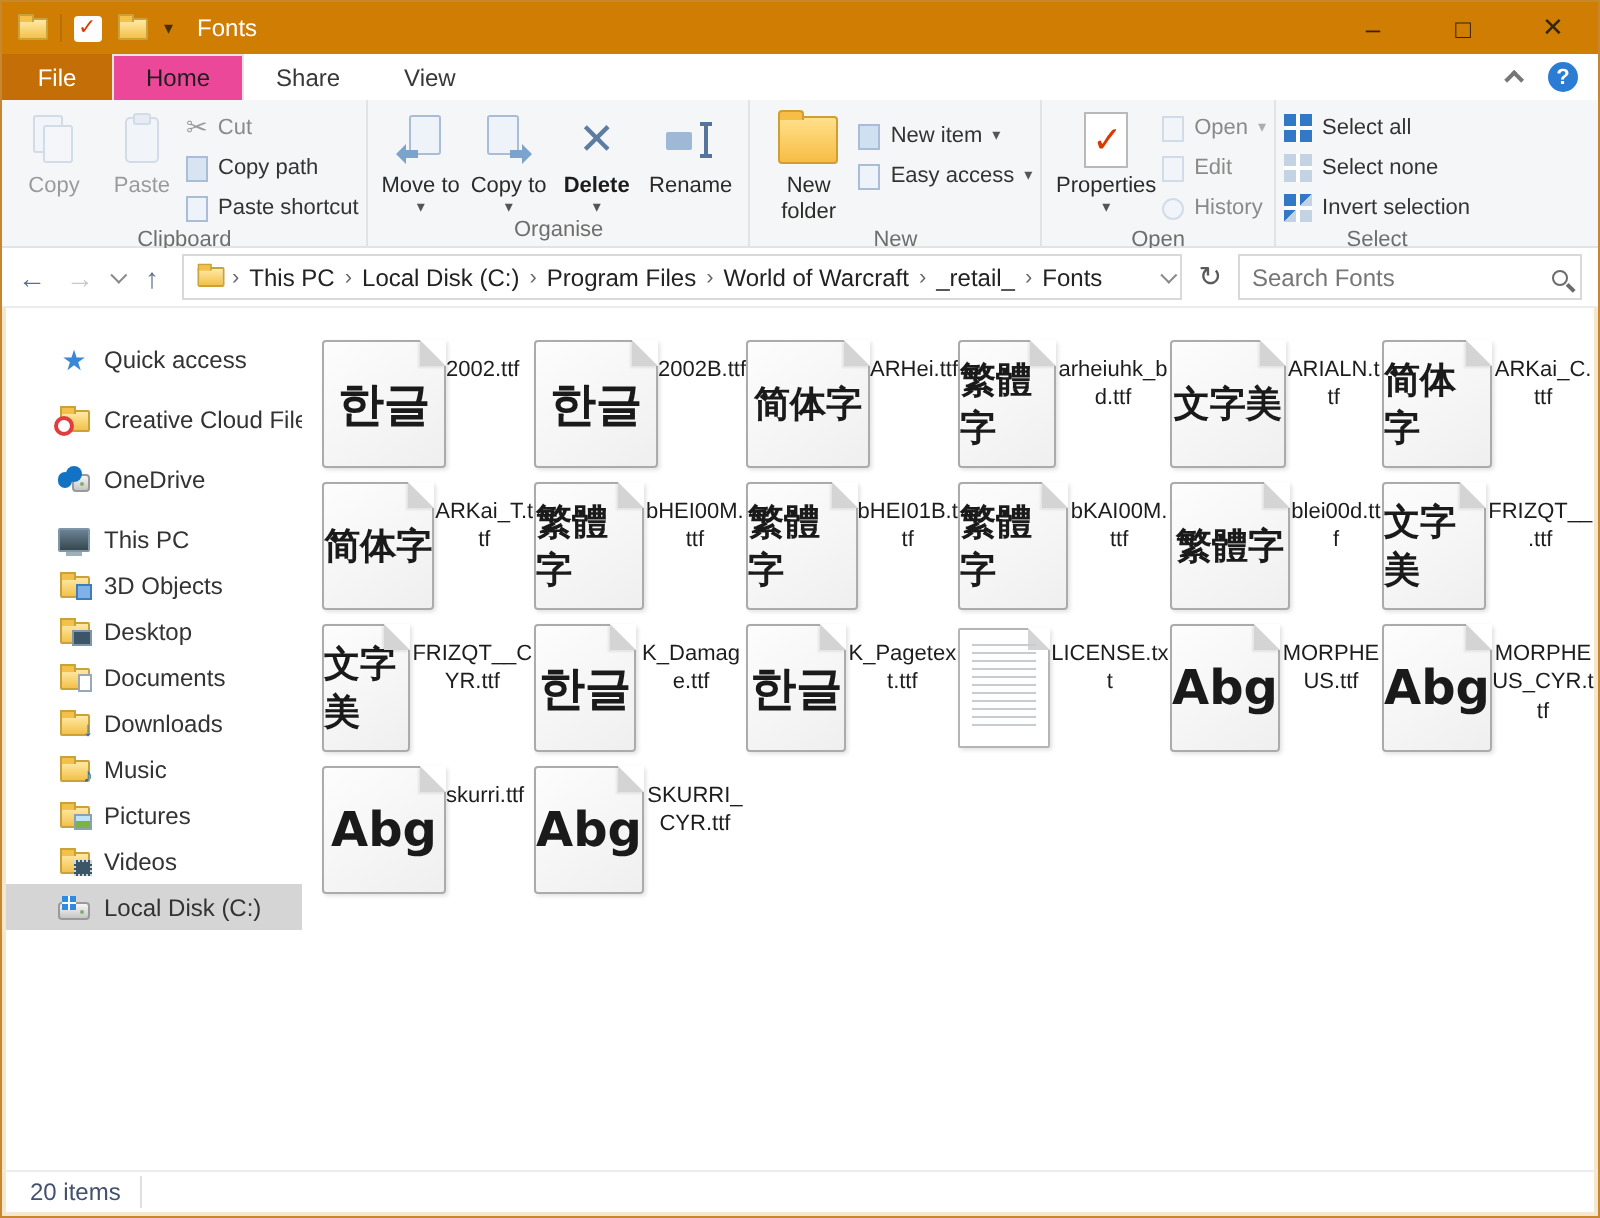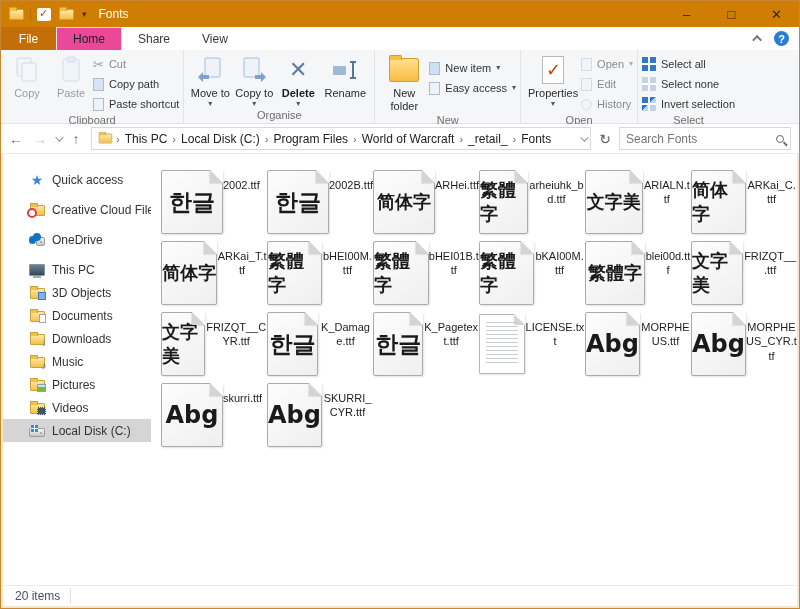--- a/index.html
+++ b/index.html
@@ -370,20 +370,26 @@
           <span class="sic sic-computer"></span>
           <span>This PC</span>
         </div>
         <div class="side-item indent1">
           <span class="sic sic-folder-3d">
             <span class="fol"></span>
           </span>
           <span>3D Objects</span>
         </div>
         <div class="side-item indent1">
+          <span class="sic sic-folder-desktop">
+            <span class="fol"></span>
+          </span>
+          <span>Desktop</span>
+        </div>
+        <div class="side-item indent1">
           <span class="sic sic-folder-documents">
             <span class="fol"></span>
           </span>
           <span>Documents</span>
         </div>
         <div class="side-item indent1">
           <span class="sic sic-folder-downloads">
             <span class="fol"></span>
           </span>
           <span>Downloads</span>

